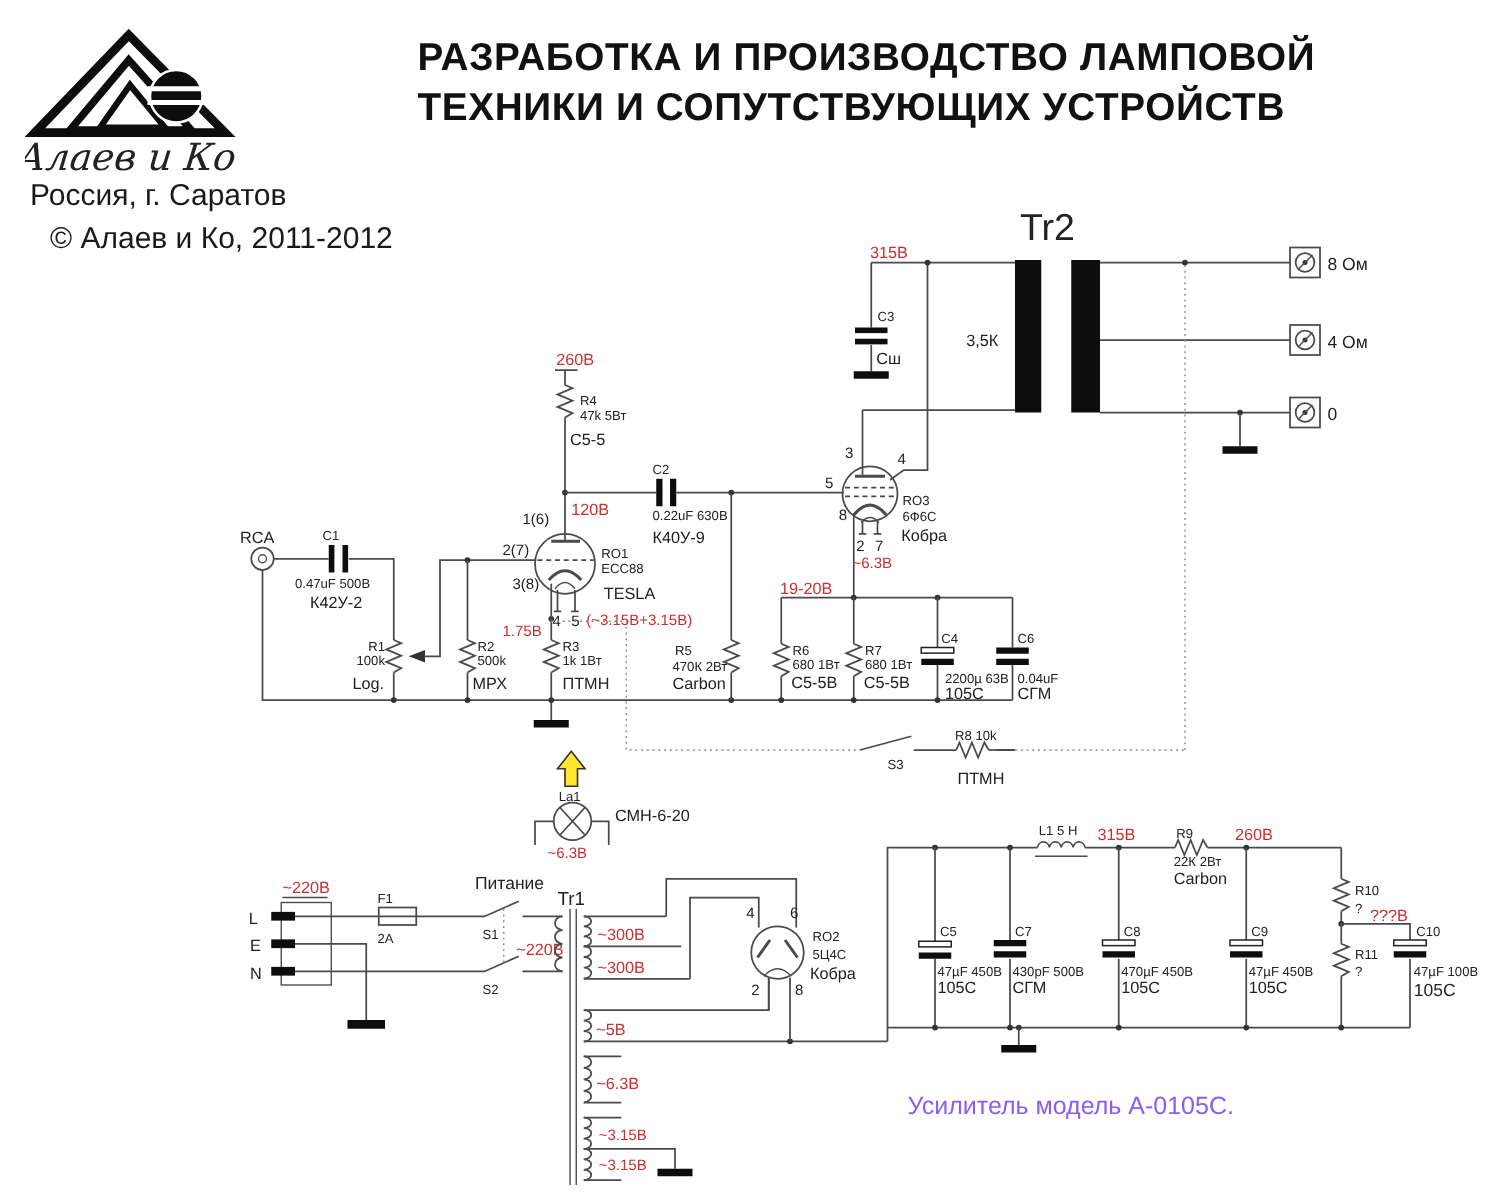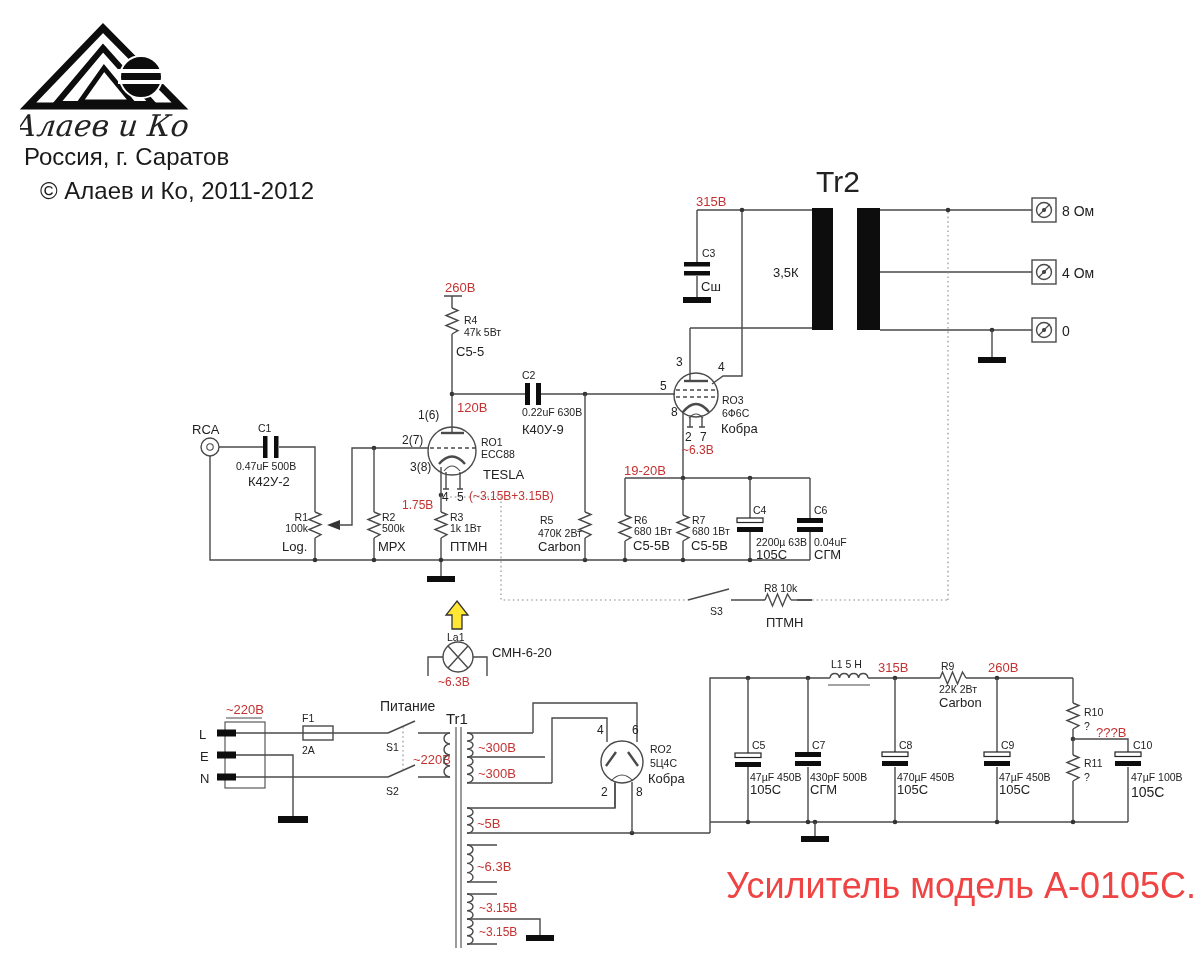--- a/index.html
+++ b/index.html
@@ -3,21 +3,21 @@
 <meta charset="utf-8">
 <style>
   :root { --red:#c53232; --yellow:#ffe733; --line:#4a4a4a; }
   html,body{margin:0;padding:0;background:#fff;}
   #page{position:relative;width:1200px;height:960px;background:#fff;overflow:hidden;
         font-family:"Liberation Sans",sans-serif;color:#1a1a1a;}
   .abs{position:absolute;}
   #title{left:334px;top:26px;font-size:31px;font-weight:bold;line-height:40px;letter-spacing:.5px;color:#111;}
   #loc{left:24px;top:143px;font-size:24px;text-align:right;}
   #copy{left:40px;top:177px;font-size:24px;}
-  #footer{left:726px;top:866px;font-size:36px;line-height:39px;color:#ef4444;}
+  #footer{left:726px;top:866px;font-size:20px;line-height:39px;color:#8b5cf6;}
   #logoscript{font-family:"DejaVu Serif",serif;font-style:italic;}
   svg text{font-family:"Liberation Sans",sans-serif;fill:#222;}
   .t{font-size:10.5px;}
   .t12{font-size:12px;}
   .t13{font-size:13px;}
   .t14{font-size:14px;}
   .t15{font-size:15px;}
   .big{font-size:30px;}
   .red{fill:var(--red);font-size:13px;}
   .red12{fill:var(--red);font-size:12px;}
@@ -38,20 +38,24 @@
   <svg class="abs" style="left:20px;top:14px" width="220" height="135">
     <path d="M83,14 L160,92 L8,92 Z" fill="none" stroke="#0d0d0d" stroke-width="7"></path>
     <path d="M83,34 L133,90 L36,90 Z" fill="none" stroke="#0d0d0d" stroke-width="6"></path>
     <path d="M84,54 L112,88 L60,88 Z" fill="none" stroke="#0d0d0d" stroke-width="5"></path>
     <circle cx="121" cy="63" r="21" fill="#0d0d0d"></circle>
     <rect x="98" y="55" width="46" height="4" fill="#fff"></rect>
     <rect x="98" y="66" width="46" height="4" fill="#fff"></rect>
     <circle cx="121" cy="63" r="21" fill="none" stroke="#fff" stroke-width="2"></circle>
     <text id="logoscript" x="6" y="122" font-size="30" transform="skewX(-6)">Алаев и Ко</text>
   </svg>
+  <div class="abs" id="title">
+    <div>РАЗРАБОТКА И ПРОИЗВОДСТВО ЛАМПОВОЙ</div>
+    <div>ТЕХНИКИ И СОПУТСТВУЮЩИХ УСТРОЙСТВ</div>
+  </div>
   <div class="abs" id="loc">Россия, г. Саратов</div>
   <div class="abs" id="copy">© Алаев и Ко, 2011-2012</div>
 
   <svg class="abs" style="left:0;top:0" width="1200" height="960">
 
     <g>
 
       <circle cx="210" cy="447" r="9" class="w"></circle>
       <circle cx="210" cy="447" r="3.2" class="thin"></circle>
       <text x="192" y="434" class="t13">RCA</text>

